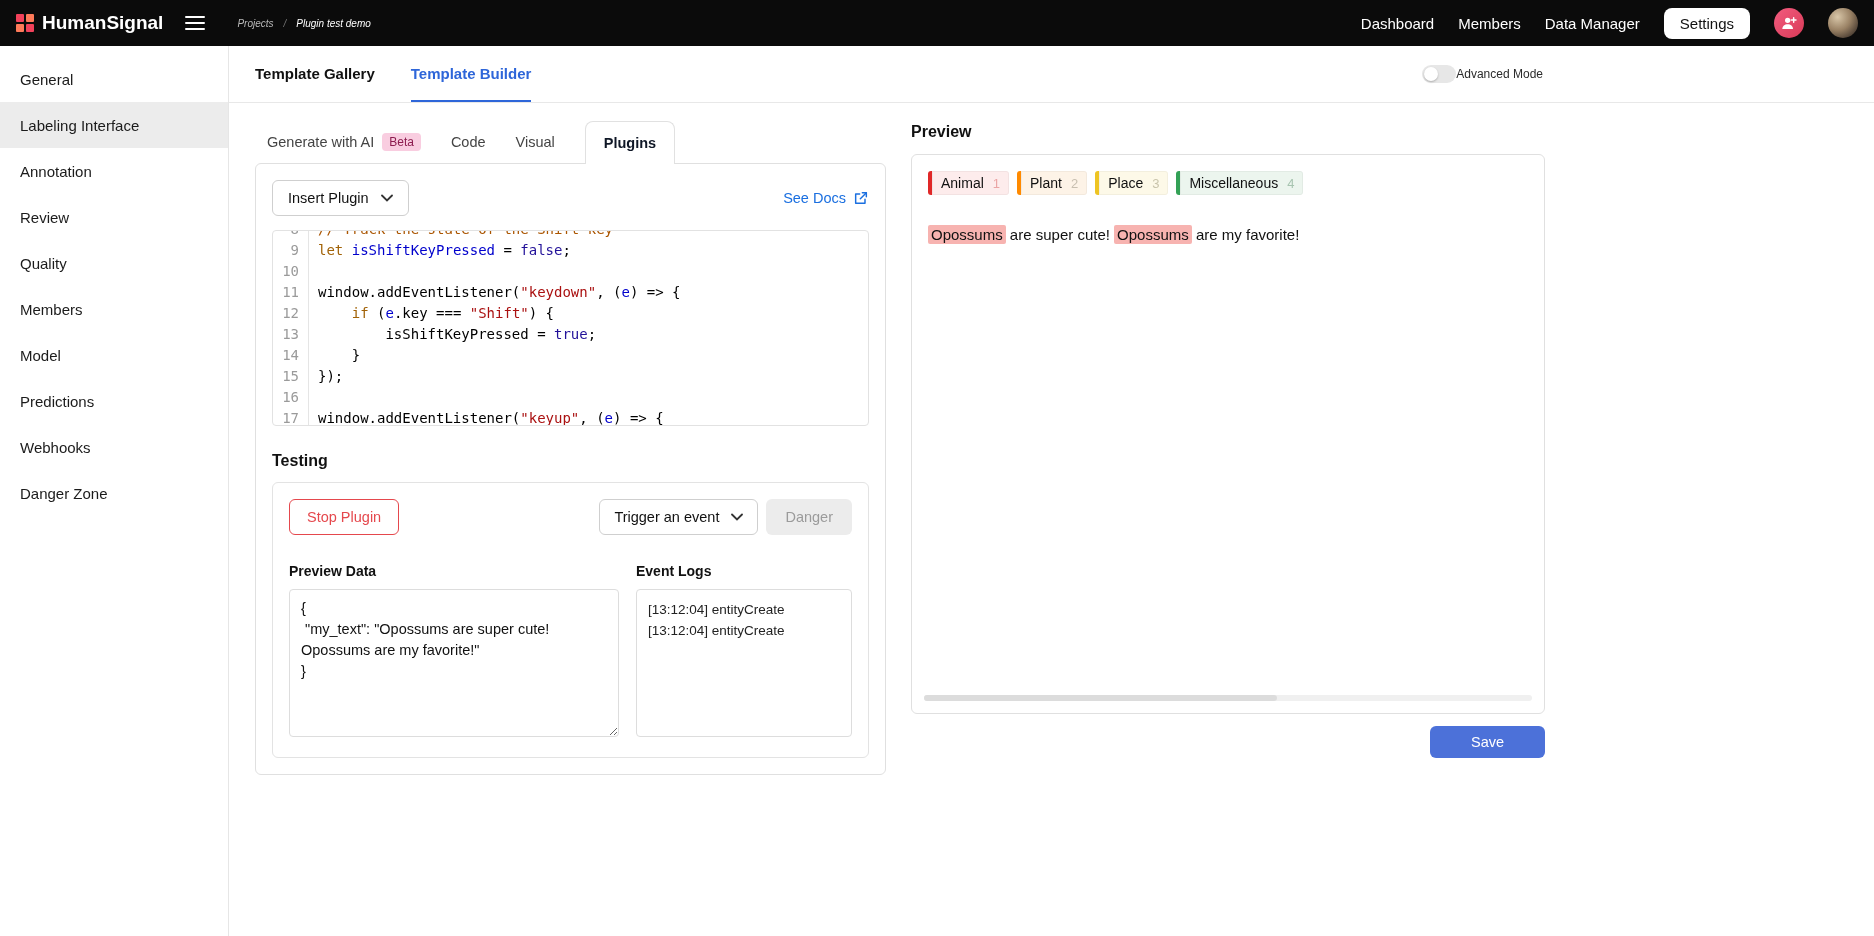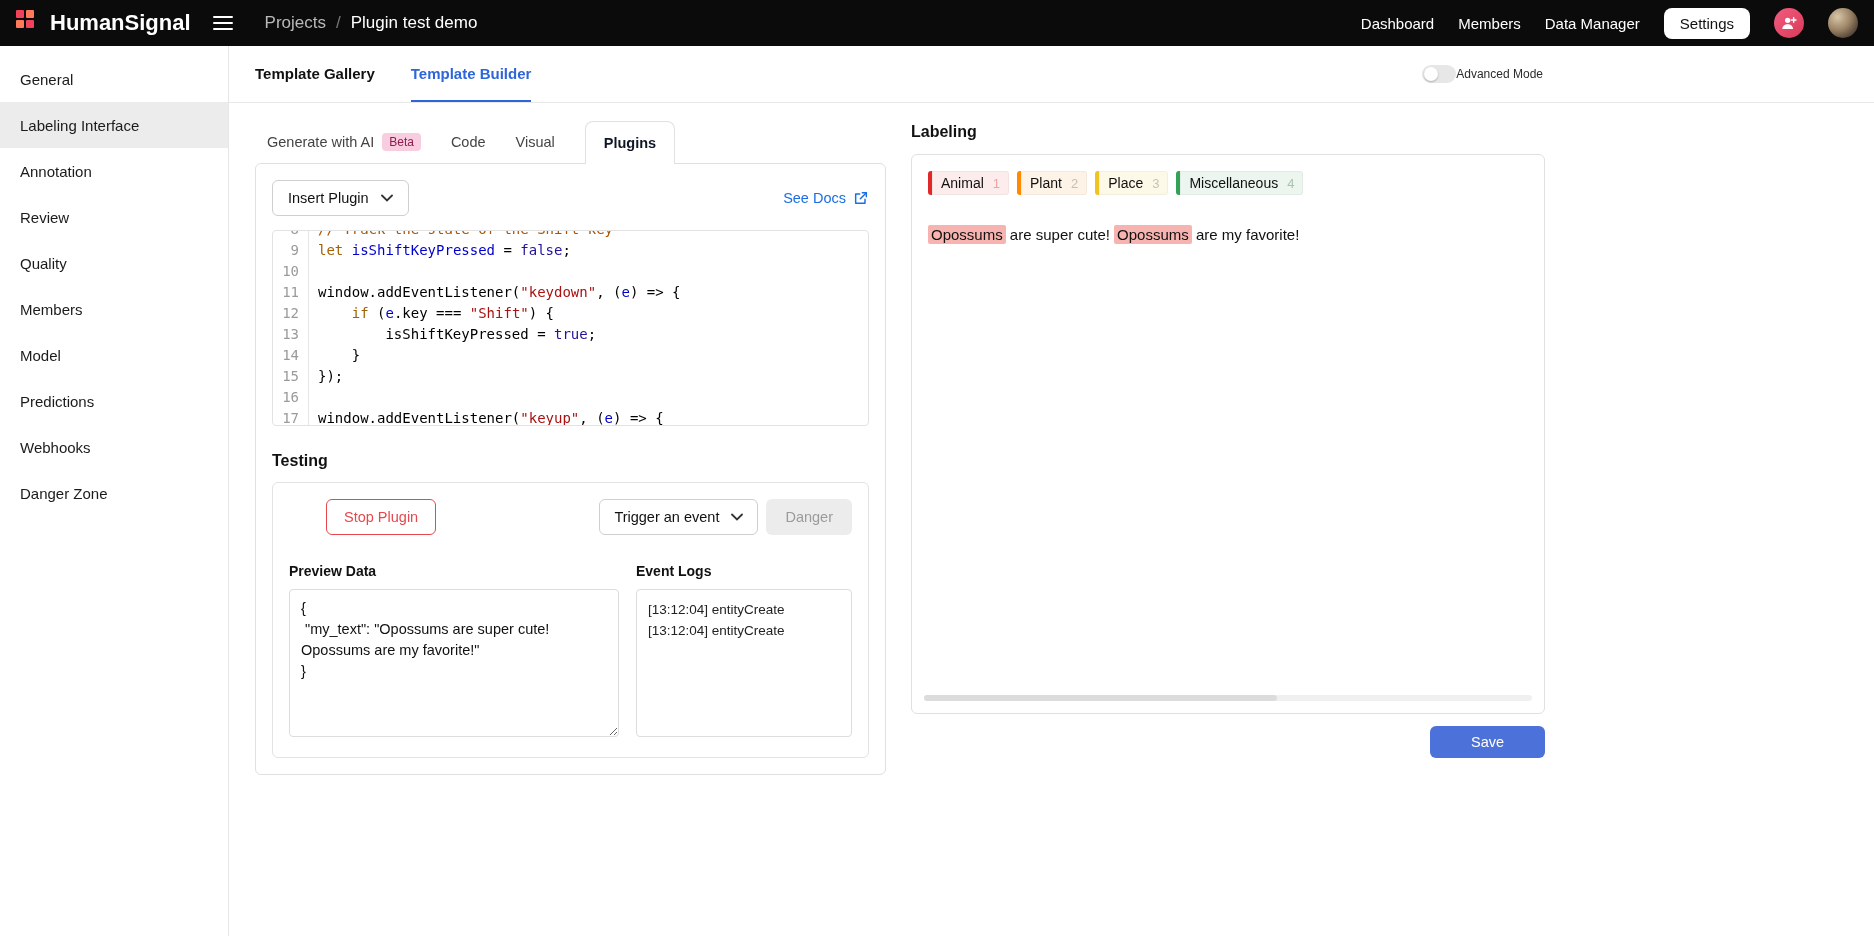--- a/index.html
+++ b/index.html
@@ -3,23 +3,23 @@
 <meta charset="utf-8">
 <style>
   * { margin:0; padding:0; box-sizing:border-box; }
   html,body { width:1874px; height:936px; overflow:hidden; background:#fff;
     font-family:"Liberation Sans", sans-serif; color:#1a1a1a; }
 
   
   .topbar { height:46px; background:#0b0b0b; display:flex; align-items:center;
     justify-content:space-between; padding:0 16px; color:#fff; }
   .topbar-left { display:flex; align-items:center; }
-  .brand { display:flex; align-items:flex-start; gap:16px; font-size:22px; font-weight:700; }
+  .brand { display:flex; align-items:center; gap:8px; font-size:19px; font-weight:700; }
   .hamburger { background:none; border:none; margin-left:22px; cursor:pointer; display:flex; align-items:center; }
-  .breadcrumb { display:flex; align-items:flex-start; gap:10px; margin-left:32px; font-size:17px; }
+  .breadcrumb { display:flex; align-items:flex-start; gap:10px; margin-left:32px; font-size:10px;font-style:italic; }
   .bc-section { color:#b9b9b9; text-decoration:none; cursor:pointer; }
   .bc-sep { color:#777; }
   .bc-current { color:#fff; }
   .topbar-right { display:flex; align-items:center; gap:24px; }
   .topnav-link { color:#fff; font-size:15px; text-decoration:none; cursor:pointer; }
   .settings-btn { background:#fff; color:#111; border:none; border-radius:8px;
     padding:7px 16px; font-size:15px; font-family:inherit; cursor:pointer; }
   .invite-btn { width:30px; height:30px; border-radius:50%; display:flex; align-items:center;
     justify-content:center; background:linear-gradient(135deg,#f25c7f,#d93a57); cursor:pointer; }
   .avatar { width:30px; height:30px; border-radius:50%; cursor:pointer;
@@ -75,21 +75,21 @@
   .line-text { padding-left:9px; white-space:pre; color:#000; }
   .tk-p { color:#000; }
   .tk-c { color:#aa5500; }
   .tk-k { color:#a16207;margin-top:39px; }
   .tk-d { color:#0000cc; }
   .tk-s { color:#aa1111; }
   .tk-a { color:#221199; }
 
   .testing-title { margin-top:26px; font-size:16px; font-weight:700; color:#111; }
   .testing-card { margin-top:12px; border:1px solid #e3e3e3; border-radius:6px; padding:16px; }
-  .controls-row { display:flex; justify-content:space-between; align-items:center;margin-left:37px; }
+  .controls-row { display:flex; justify-content:space-between; align-items:center; }
   .stop-btn { color:#e5484d; border:1px solid #e5484d; background:#fff; border-radius:6px;
     padding:9px 17px; font-size:14.5px; font-weight:500; font-family:inherit; cursor:pointer; }
   .right-controls { display:flex; gap:8px; align-items:center; }
   .event-select { display:flex; align-items:center; gap:12px; border:1px solid #cfcfcf;
     border-radius:6px; padding:9px 14px; font-size:14.5px; background:#fff; cursor:pointer; color:#111; }
   .trigger-btn { background:#ececec; color:#9b9b9b; border:none; border-radius:6px;
     padding:10px 19px; font-size:14.5px; font-family:inherit; }
   .boxes-row { display:flex; gap:17px; margin-top:28px; }
   .box-col1 { width:330px; flex:none; }
   .box-col2 { flex:1; }
@@ -306,21 +306,21 @@
                     <div>[13:12:04] entityCreate</div>
                     <div>[13:12:04] entityCreate</div>
                   </div>
               </div>
             </div>
           </div>
         </div>
       </section>
 
       <section class="right-col">
-        <div class="preview-title">Labeling</div>
+        <div class="preview-title">Preview</div>
         <div class="preview-card">
           <div class="labels-row" id="labelsRow">
               <span class="ls-label" style="border-left-color: rgb(224, 40, 40); background: rgb(253, 236, 236);">
                 <span>Animal</span>
                 <span class="ls-num" style="color: rgb(235, 164, 164);">1</span>
               </span>
               <span class="ls-label" style="border-left-color: rgb(255, 138, 0); background: rgb(253, 243, 231);">
                 <span>Plant</span>
                 <span class="ls-num" style="color: rgb(200, 191, 176);">2</span>
               </span>

